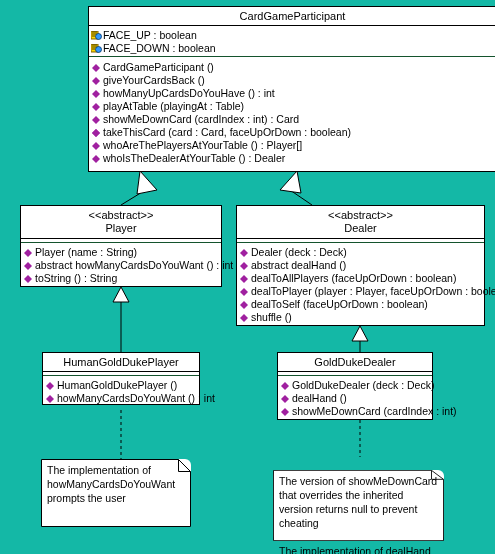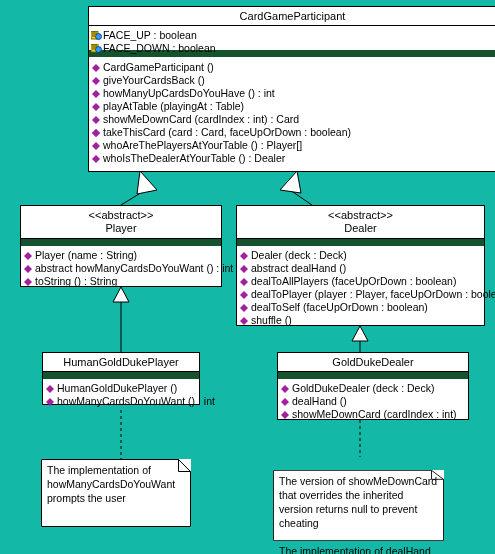--- a/index.html
+++ b/index.html
@@ -44,21 +44,21 @@
   .class-name {
     display: block;
     font-size: 11px;
     line-height: 13px;
   }
   .compartment {
     box-sizing: border-box;
     padding: 3px 1px 3px 2px;
   }
   .compartment.bordered {
-    border-bottom: 7px solid #14532d;
+    border-bottom: 1px solid #14532d;
   }
   .compartment.empty-strip {
     padding: 0;
     height: 4px;
   }
   .member {
     position: relative;
     font-size: 10.5px;
     line-height: 13px;
     color: #000000;
@@ -95,20 +95,21 @@
     z-index: 2;
     pointer-events: none;
   }
 
   
   .uml-note {
     position: absolute;
     box-sizing: border-box;
     background: #ffffff;
     z-index: 5;
+    border-radius: 6px;
   }
   .note-body {
     position: absolute;
     left: 0;
     top: 0;
     width: 100%;
     height: 100%;
   }
   .note-text {
     position: absolute;
@@ -319,21 +320,21 @@
       </div>
       <div class="member">
         <svg class="icon-method" viewBox="0 0 8 8">
             <polygon points="4,0 8,4 4,8 0,4" fill="#a020a0"></polygon>
           </svg>
         <span class="member-text">howManyCardsDoYouWant () : int</span>
       </div>
     </div>
   </div>
 
-  <div class="uml-class" style="left:277px; top:352px; width:192px; height:68px;">
+  <div class="uml-class" style="left:277px; top:352px; width:156px; height:68px;">
     <div class="class-header" style="height:19px;">
       <span class="class-name">GoldDukeDealer</span>
     </div>
     <div class="compartment bordered empty-strip"></div>
     <div class="compartment">
       <div class="member">
         <svg class="icon-method" viewBox="0 0 8 8">
             <polygon points="4,0 8,4 4,8 0,4" fill="#a020a0"></polygon>
           </svg>
         <span class="member-text">GoldDukeDealer (deck : Deck)</span>

